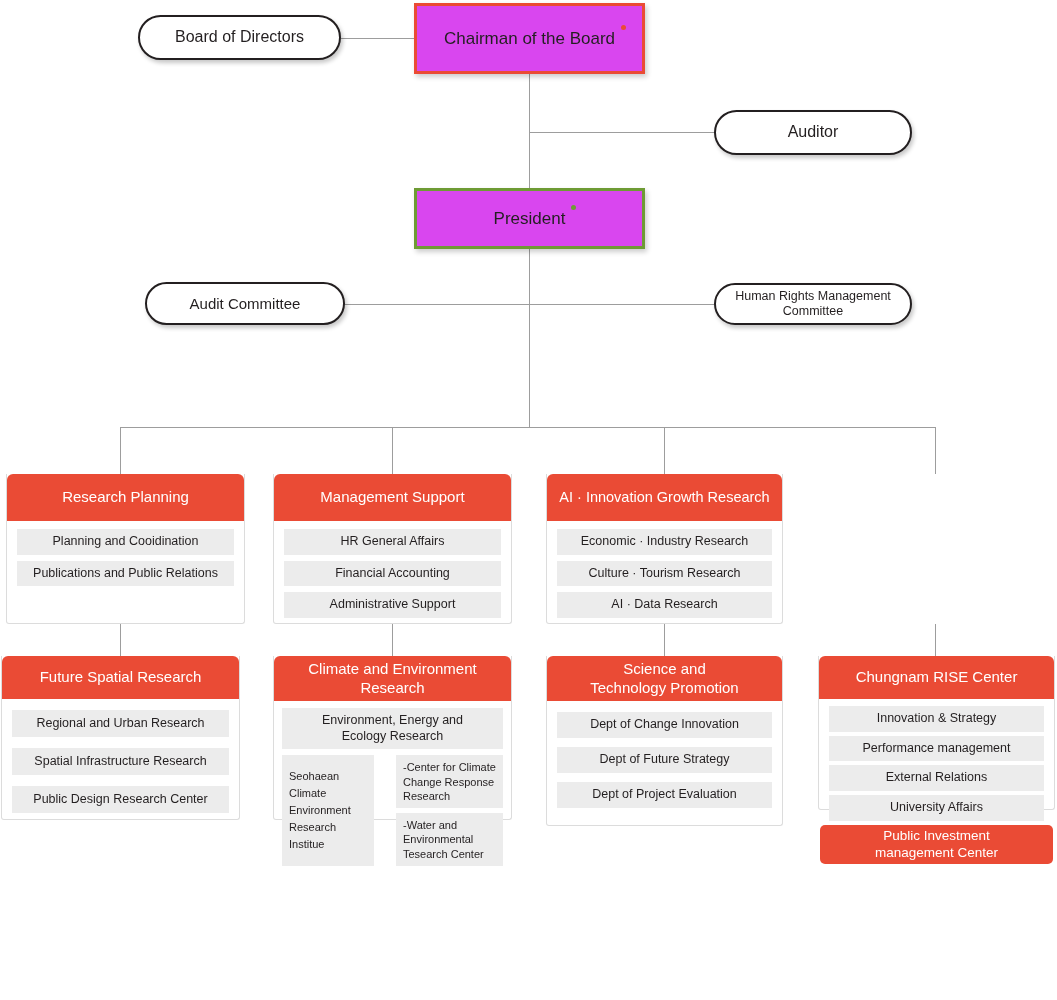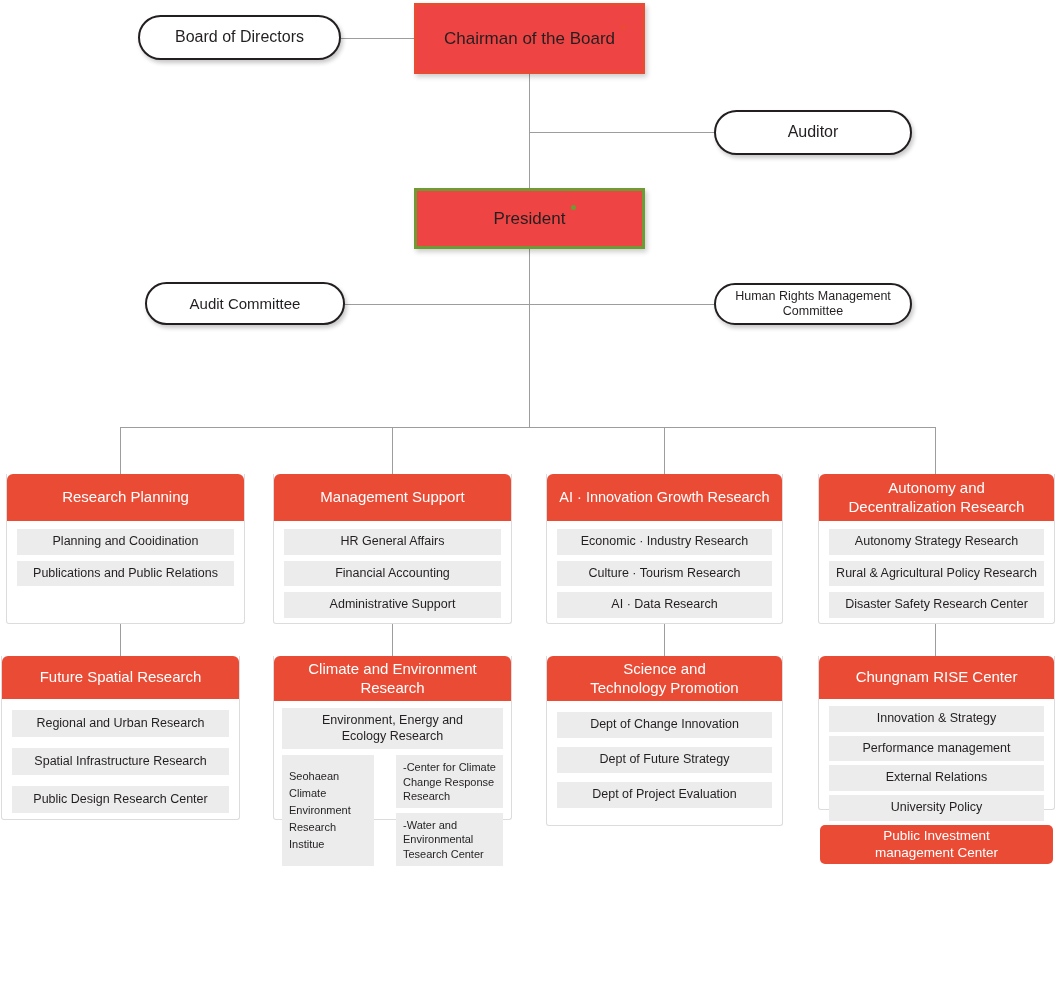--- a/index.html
+++ b/index.html
@@ -29,21 +29,21 @@
     display:flex; align-items:center; justify-content:center;
     text-align:center;
     box-shadow:2px 3px 4px rgba(0,0,0,.22);
     line-height:1.18;
   }
 
   
   .topbox{
     position:absolute;
     box-sizing:border-box;
-    background:#ef4444;
+    background:#d946ef;
     display:flex; align-items:center; justify-content:center;
     text-align:center;
     box-shadow:2px 3px 5px rgba(0,0,0,.20);
   }
   .topbox.red{border:3px solid #ea4b35;}
   .topbox.green{border:3px solid #6e9b34;}
   .topbox .label{position:relative; display:inline-block;}
   .dot{
     position:absolute;
     width:5px; height:5px; border-radius:50%;
@@ -246,41 +246,30 @@
       <span>Science and
 Technology Promotion</span>
     </div>
     <div class="dept-body" style="padding-top:11px;">
       <div class="sub" style="min-height:26px;margin-bottom:9px;">Dept of Change Innovation</div>
       <div class="sub" style="min-height:26px;margin-bottom:9px;">Dept of Future Strategy</div>
       <div class="sub" style="min-height:26px;">Dept of Project Evaluation</div>
     </div>
   </div>
 
-  <div class="dept" style="left:818px; top:474px; width:237px; height:150px;">
-    <div class="dept-head" style="height:47px; white-space:pre-line;">
-      <span>Autonomy and
-Decentralization Research</span>
-    </div>
-    <div class="dept-body">
-      <div class="sub">Autonomy Strategy Research</div>
-      <div class="sub">Rural &amp; Agricultural Policy Research</div>
-      <div class="sub">Disaster Safety Research Center</div>
-    </div>
-  </div>
 
   <div class="dept" style="left:818px; top:656px; width:237px; height:154px;">
     <div class="dept-head" style="height:43px; white-space:pre-line;">
       <span>Chungnam RISE Center</span>
     </div>
     <div class="dept-body" style="padding:7px 10px 8px 10px;">
       <div class="sub tight">Innovation &amp; Strategy</div>
       <div class="sub tight">Performance management</div>
       <div class="sub tight">External Relations</div>
-      <div class="sub">University Policy</div>
+      <div class="sub">University Affairs</div>
     </div>
   </div>
 
   <div class="solid-red" style="left:820px; top:825px; width:233px; height:39px; white-space:pre-line;">
     <span>Public Investment
 management Center</span>
   </div>
 
 </div>
 

